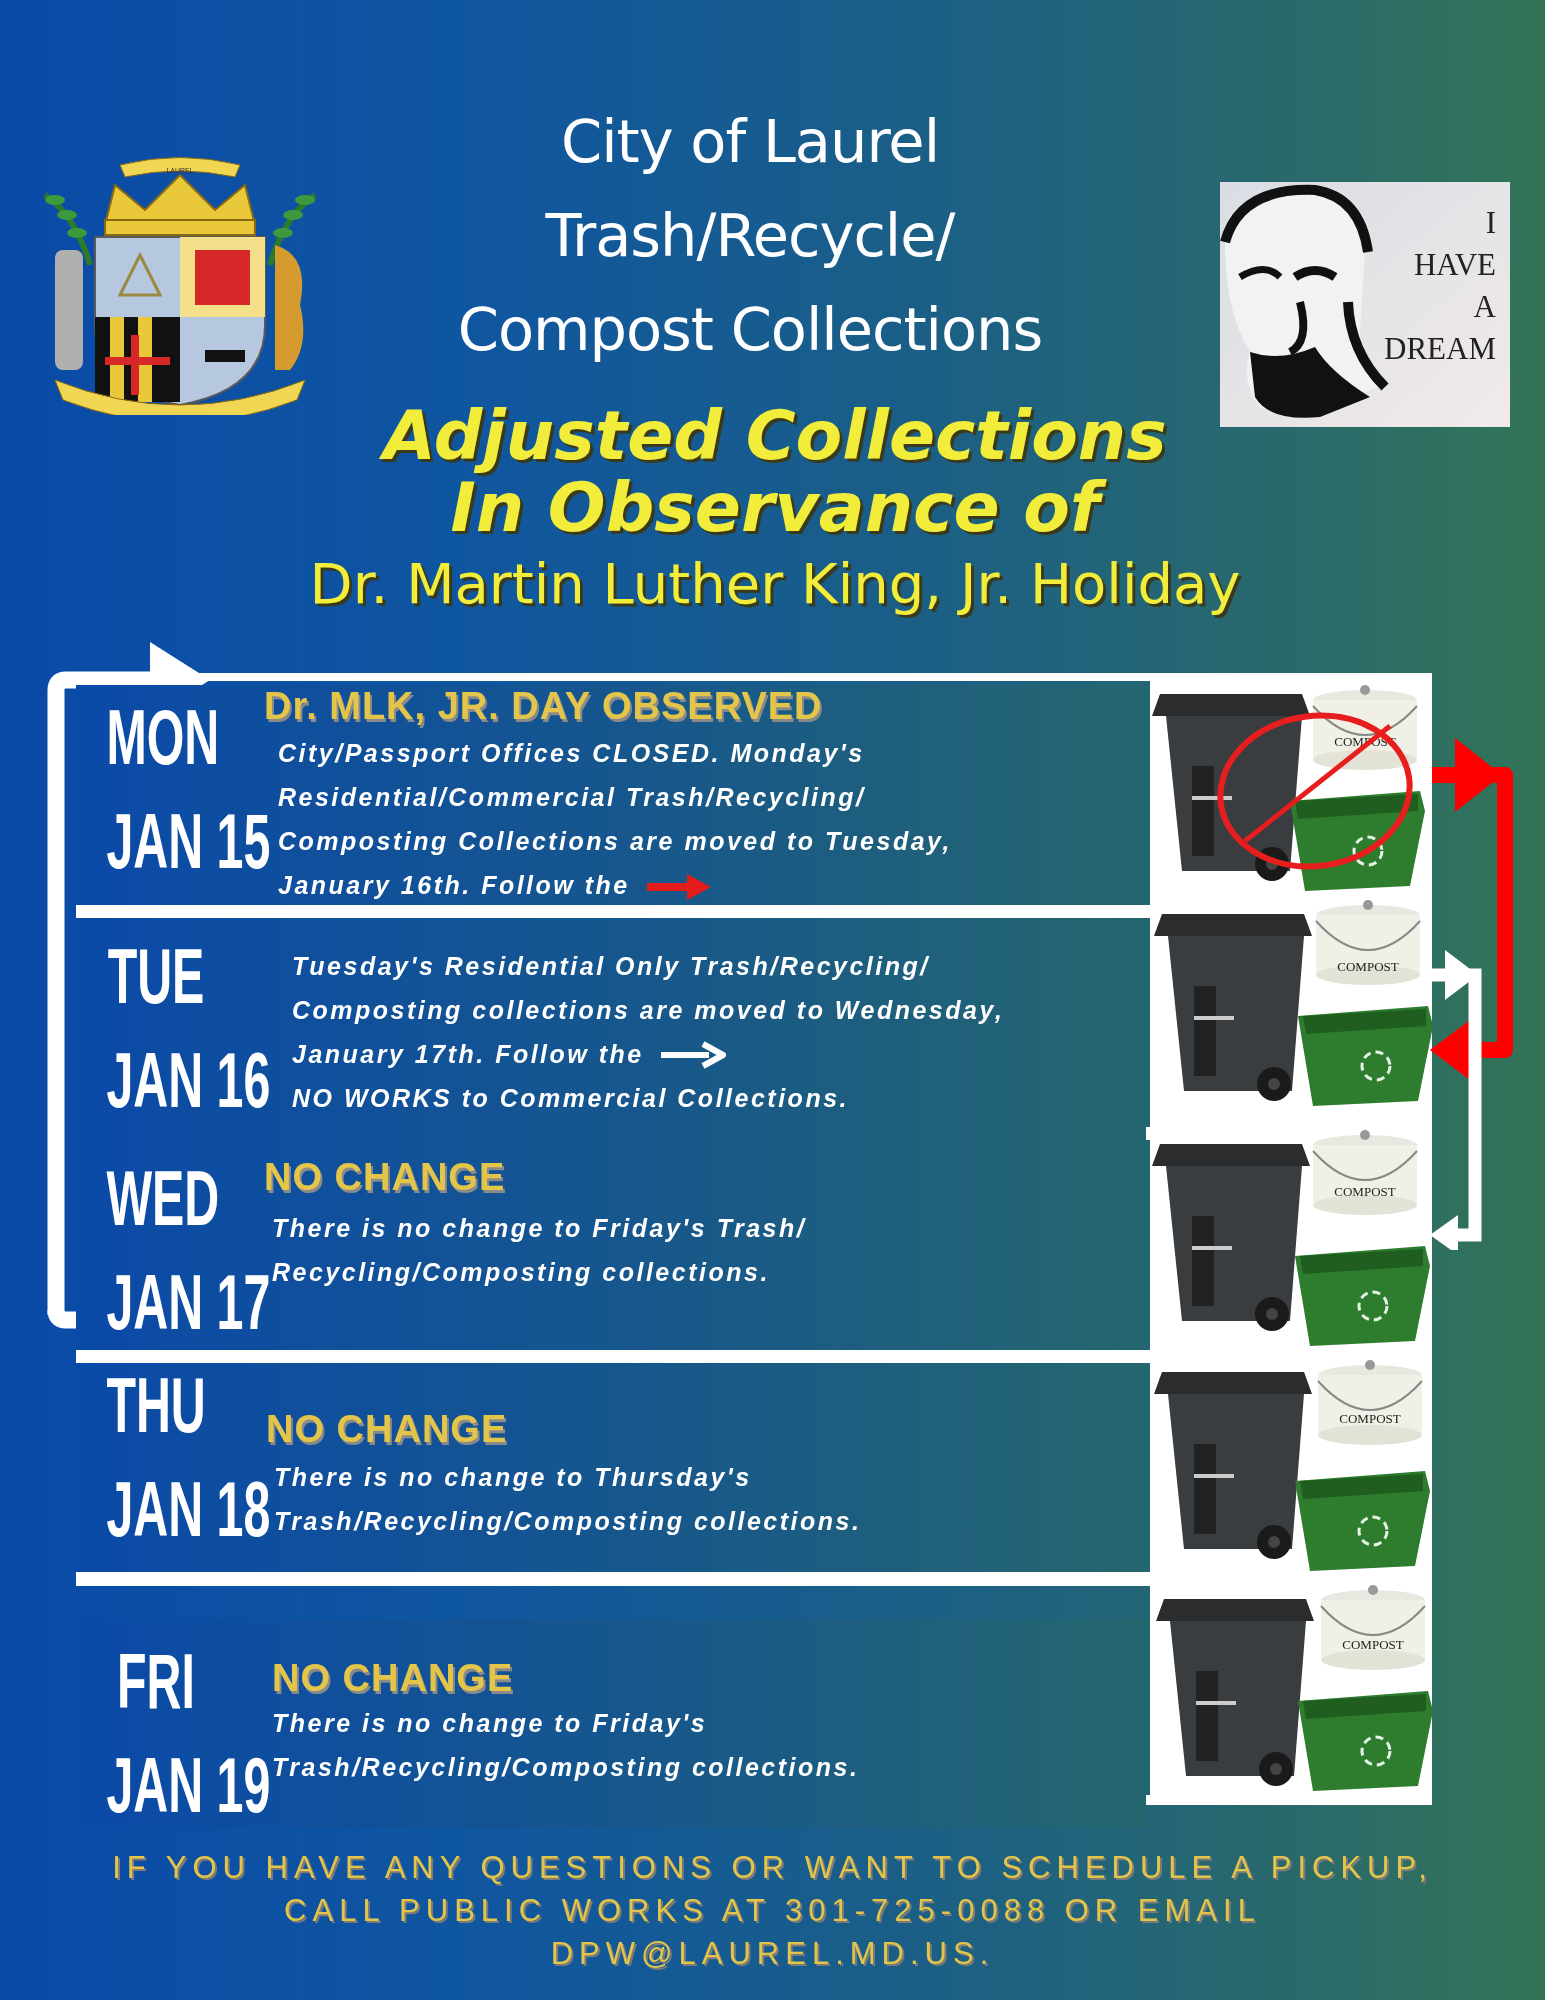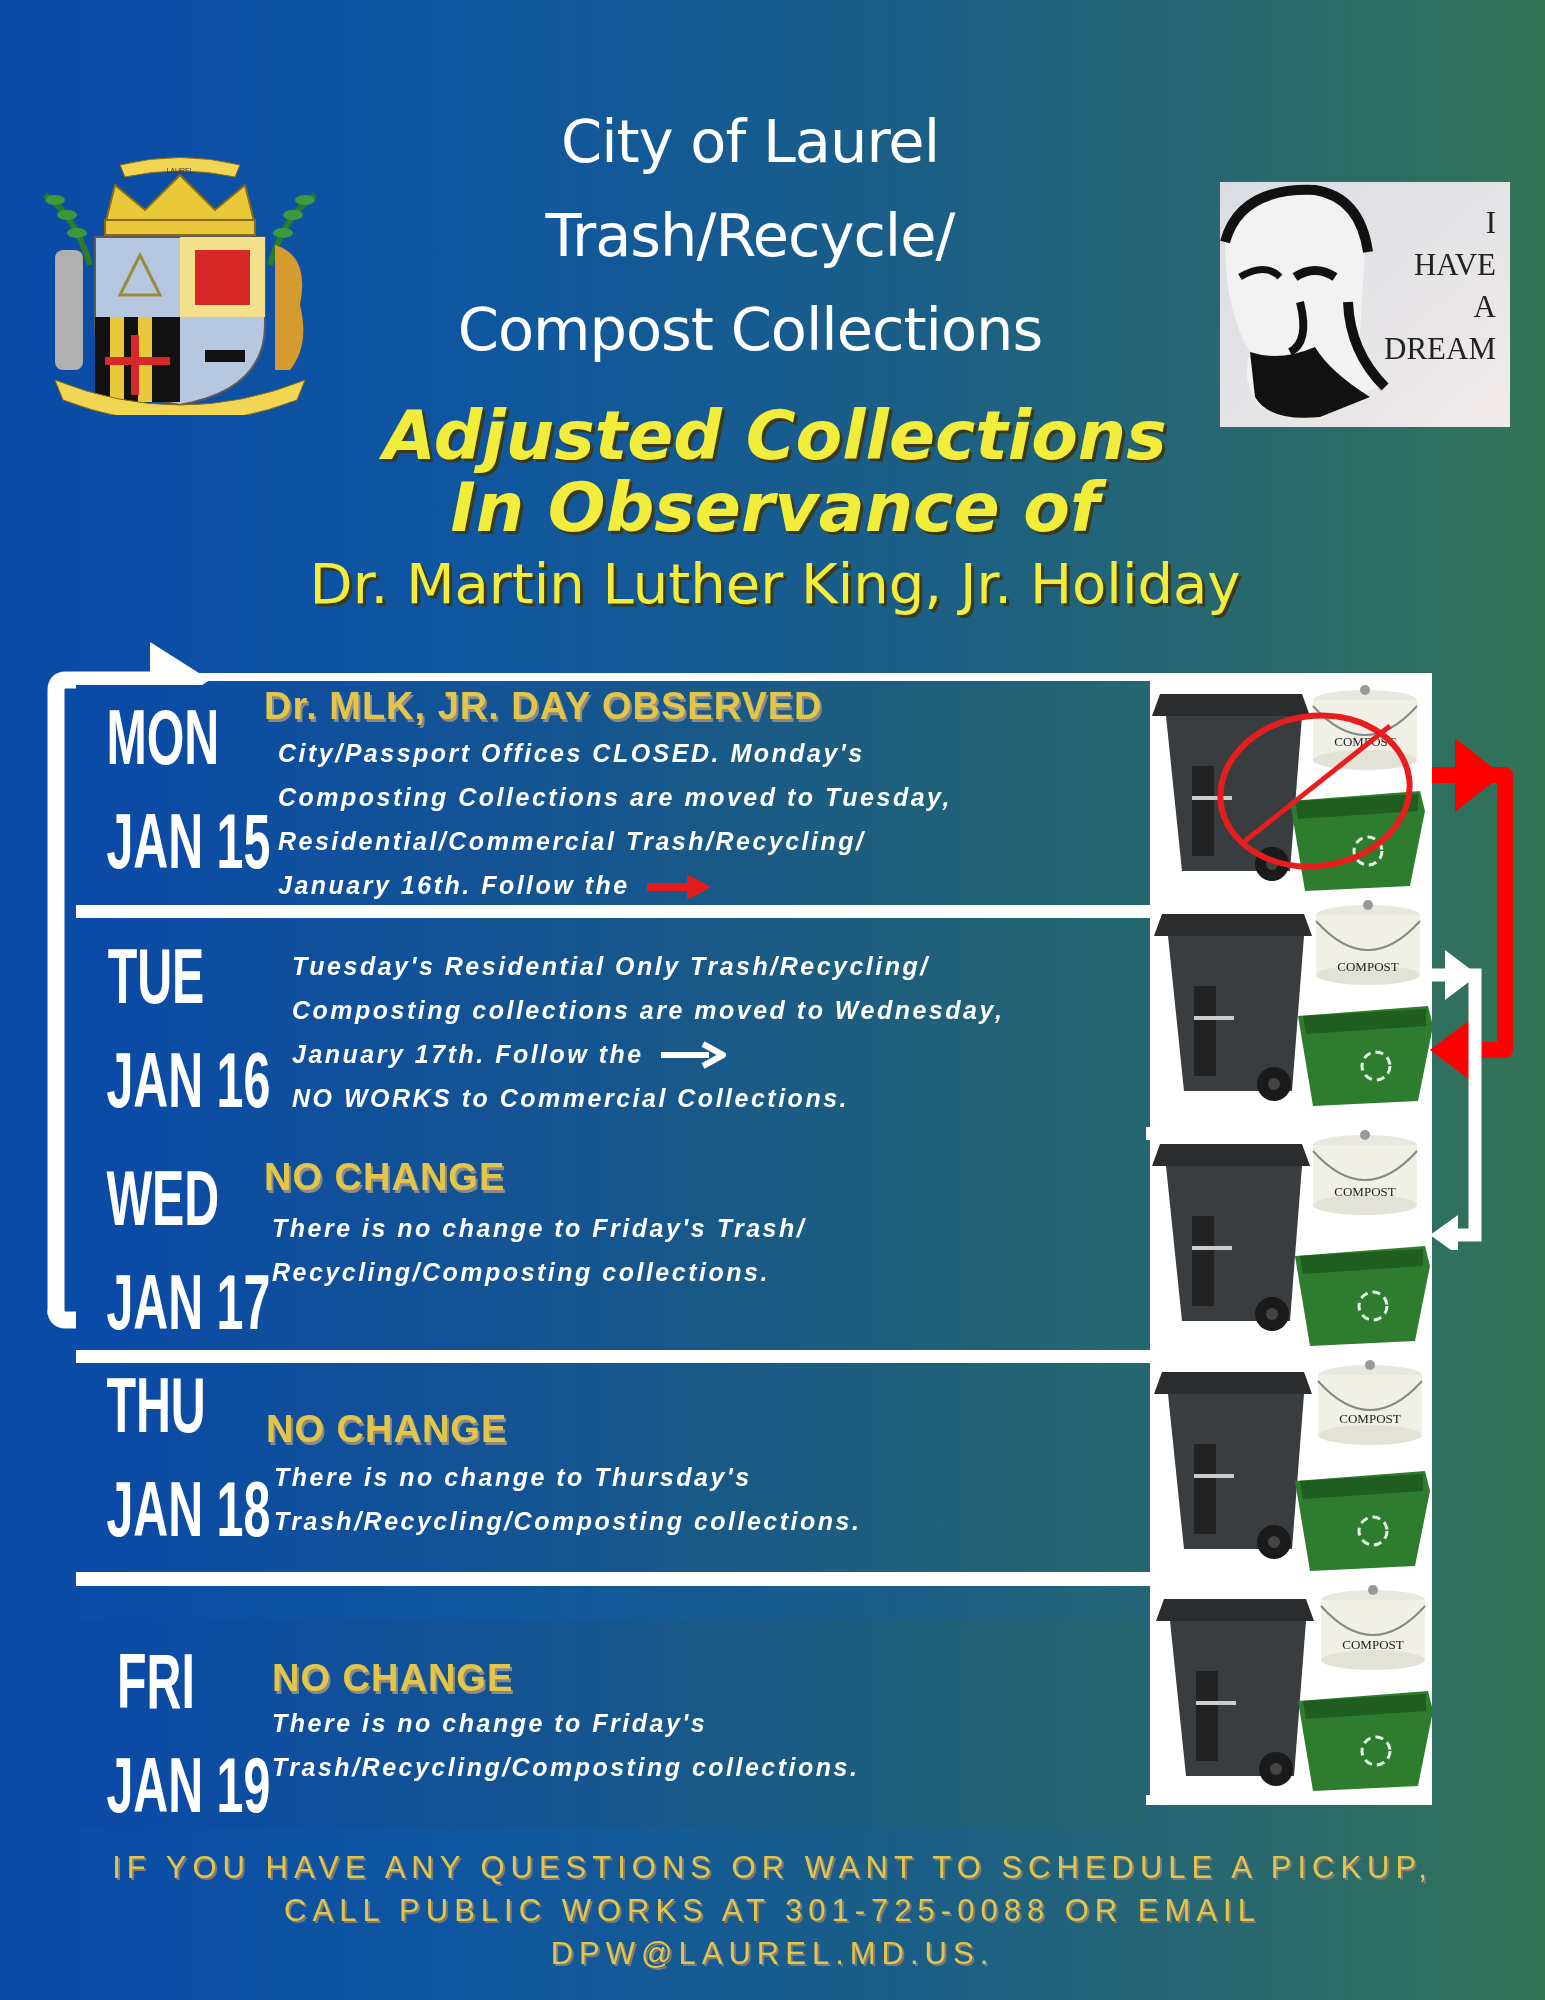--- a/index.html
+++ b/index.html
@@ -164,22 +164,22 @@
 </svg>
 
 <div class="row" style="top:685px; height:220px;">
   <div class="day" style="top:10px;">
     <span class="dname">MON</span>
     <span class="ddate">JAN 15</span>
   </div>
   <div class="heading" style="left:188px; top:0px;">Dr. MLK, JR. DAY OBSERVED</div>
   <div class="desc" style="left:202px; top:46px;">
     <div>City/Passport Offices CLOSED. Monday's</div>
+    <div>Residential/Commercial Trash/Recycling/</div>
     <div>Composting Collections are moved to Tuesday,</div>
-    <div>Residential/Commercial Trash/Recycling/</div>
     <div>
       <span>January 16th. Follow the</span>
       <svg class="inline-arrow" width="66" height="30" viewBox="0 0 66 30">
         <rect x="0" y="11" width="44" height="8" fill="#e31b1b"></rect>
         <polygon points="40,2 64,15 40,28" fill="#e31b1b"></polygon>
       </svg>
     </div>
   </div>
 </div>
 

